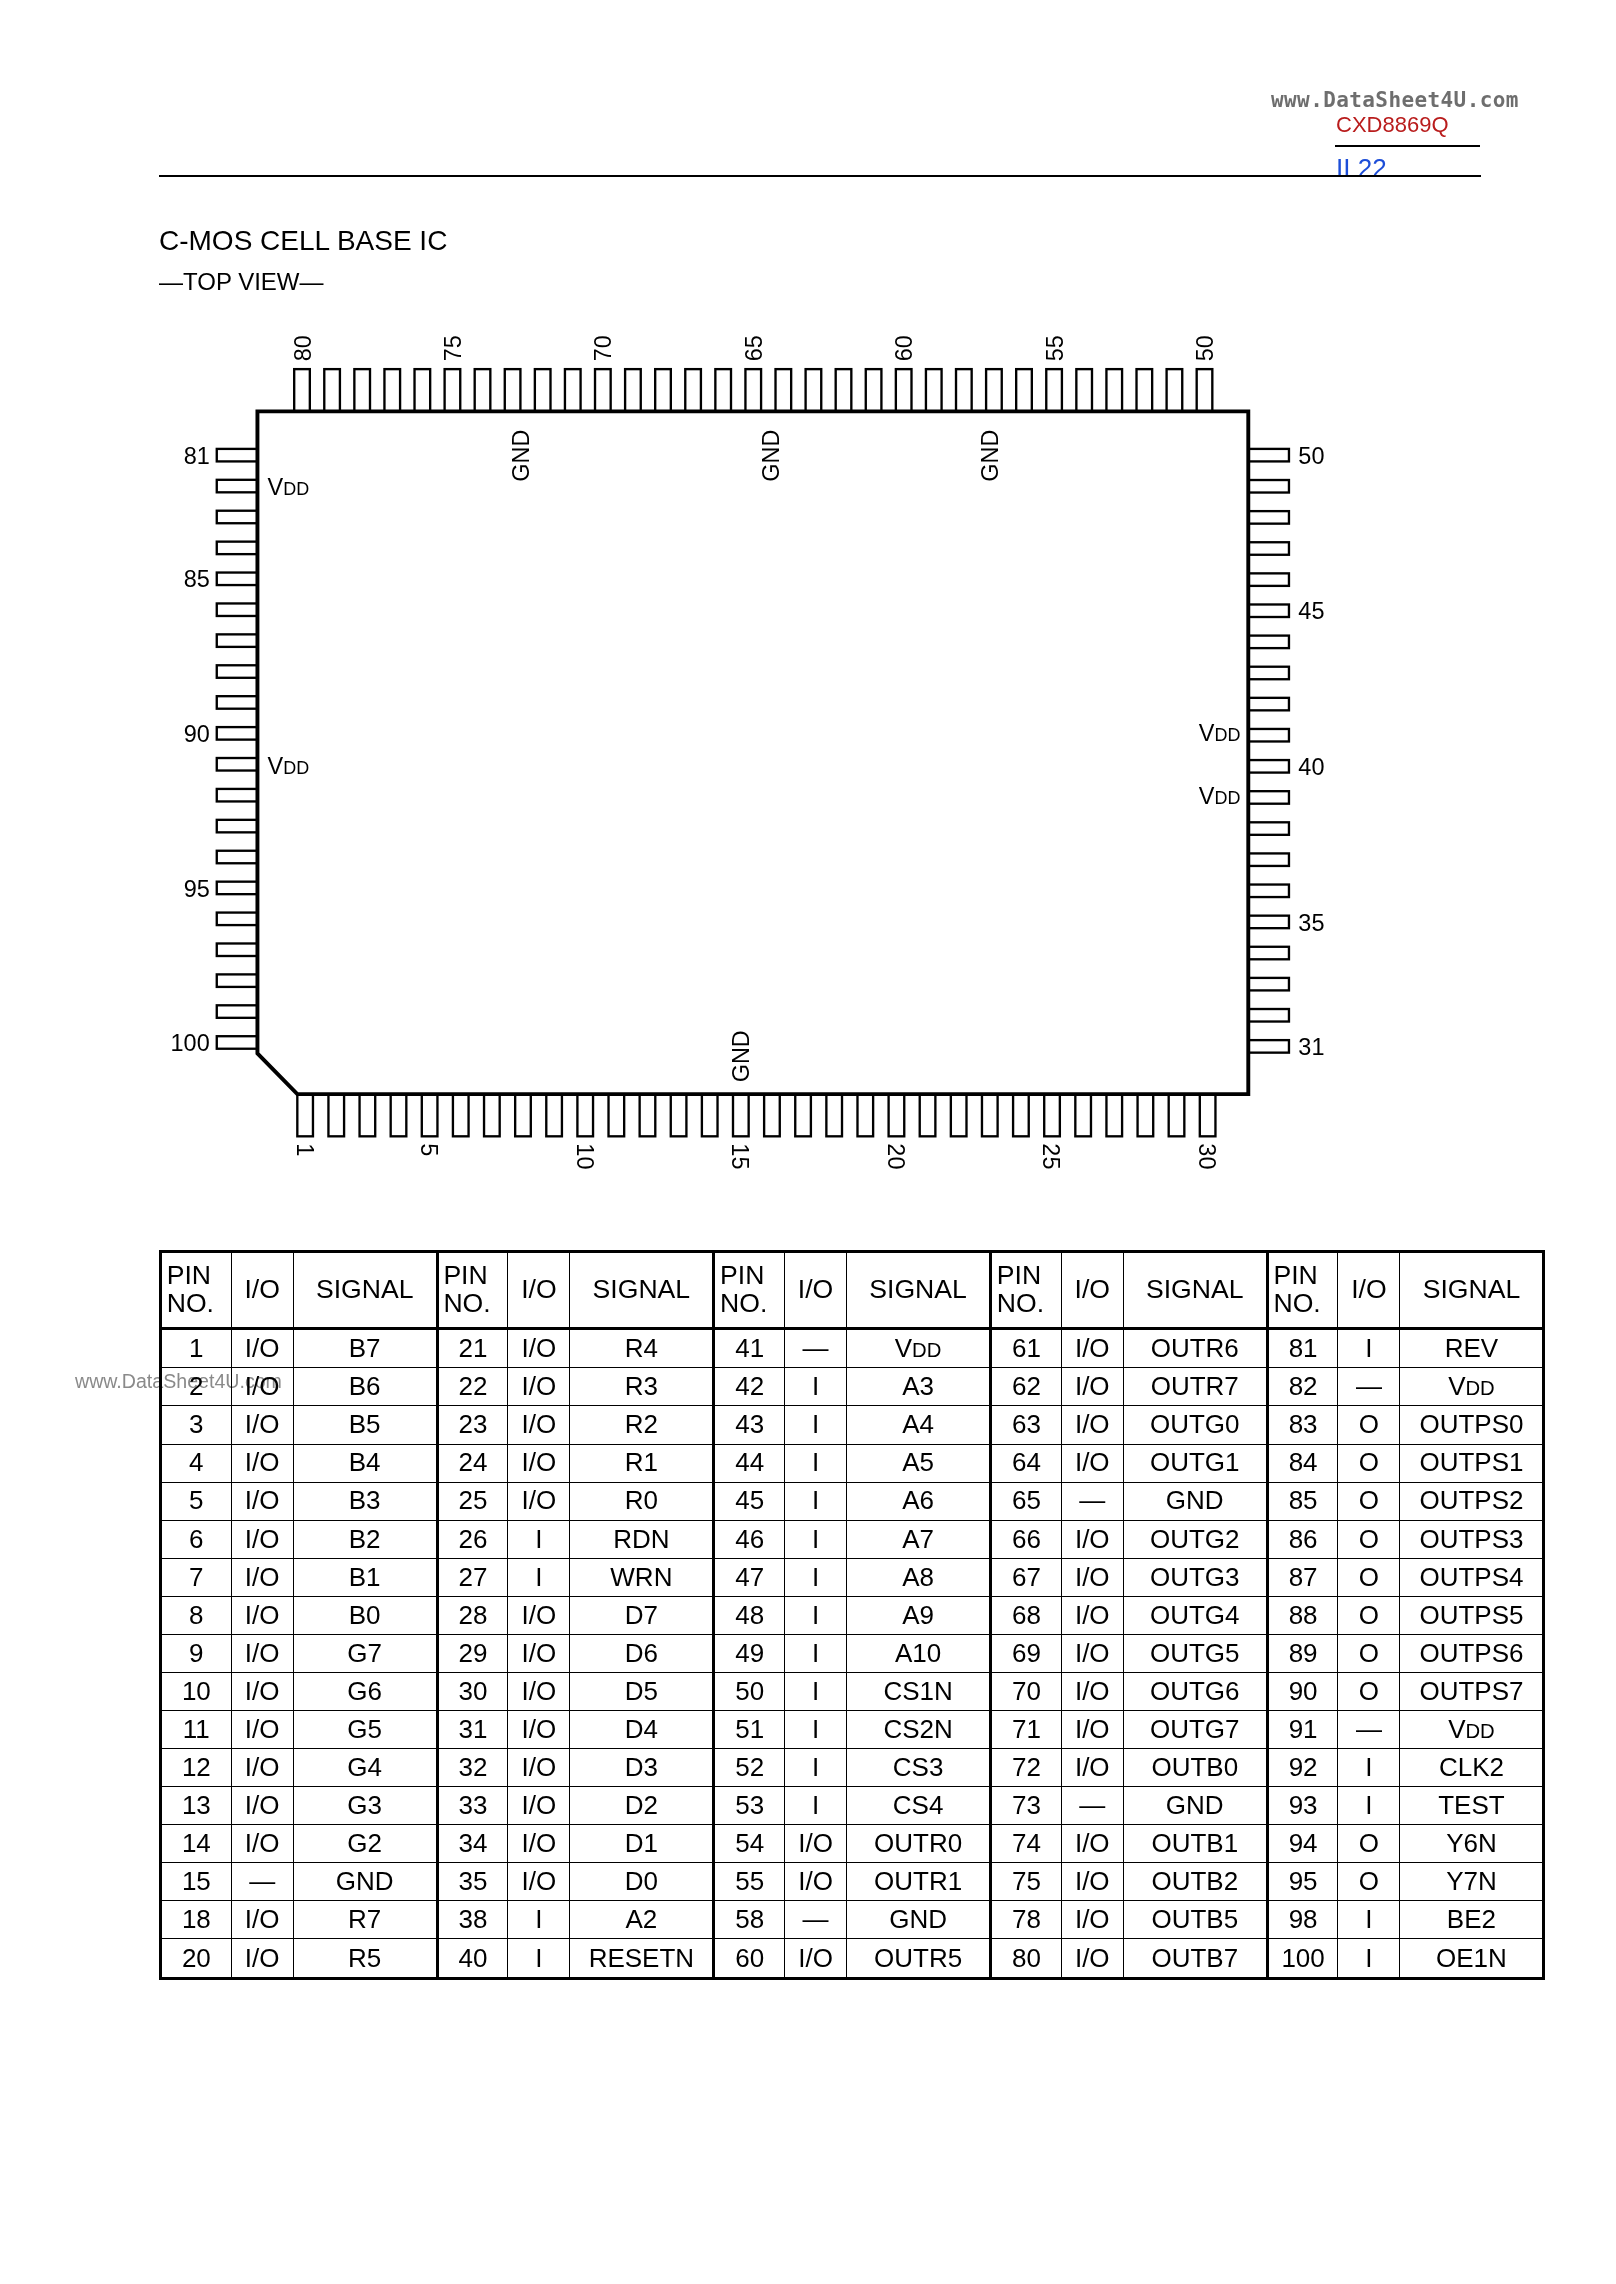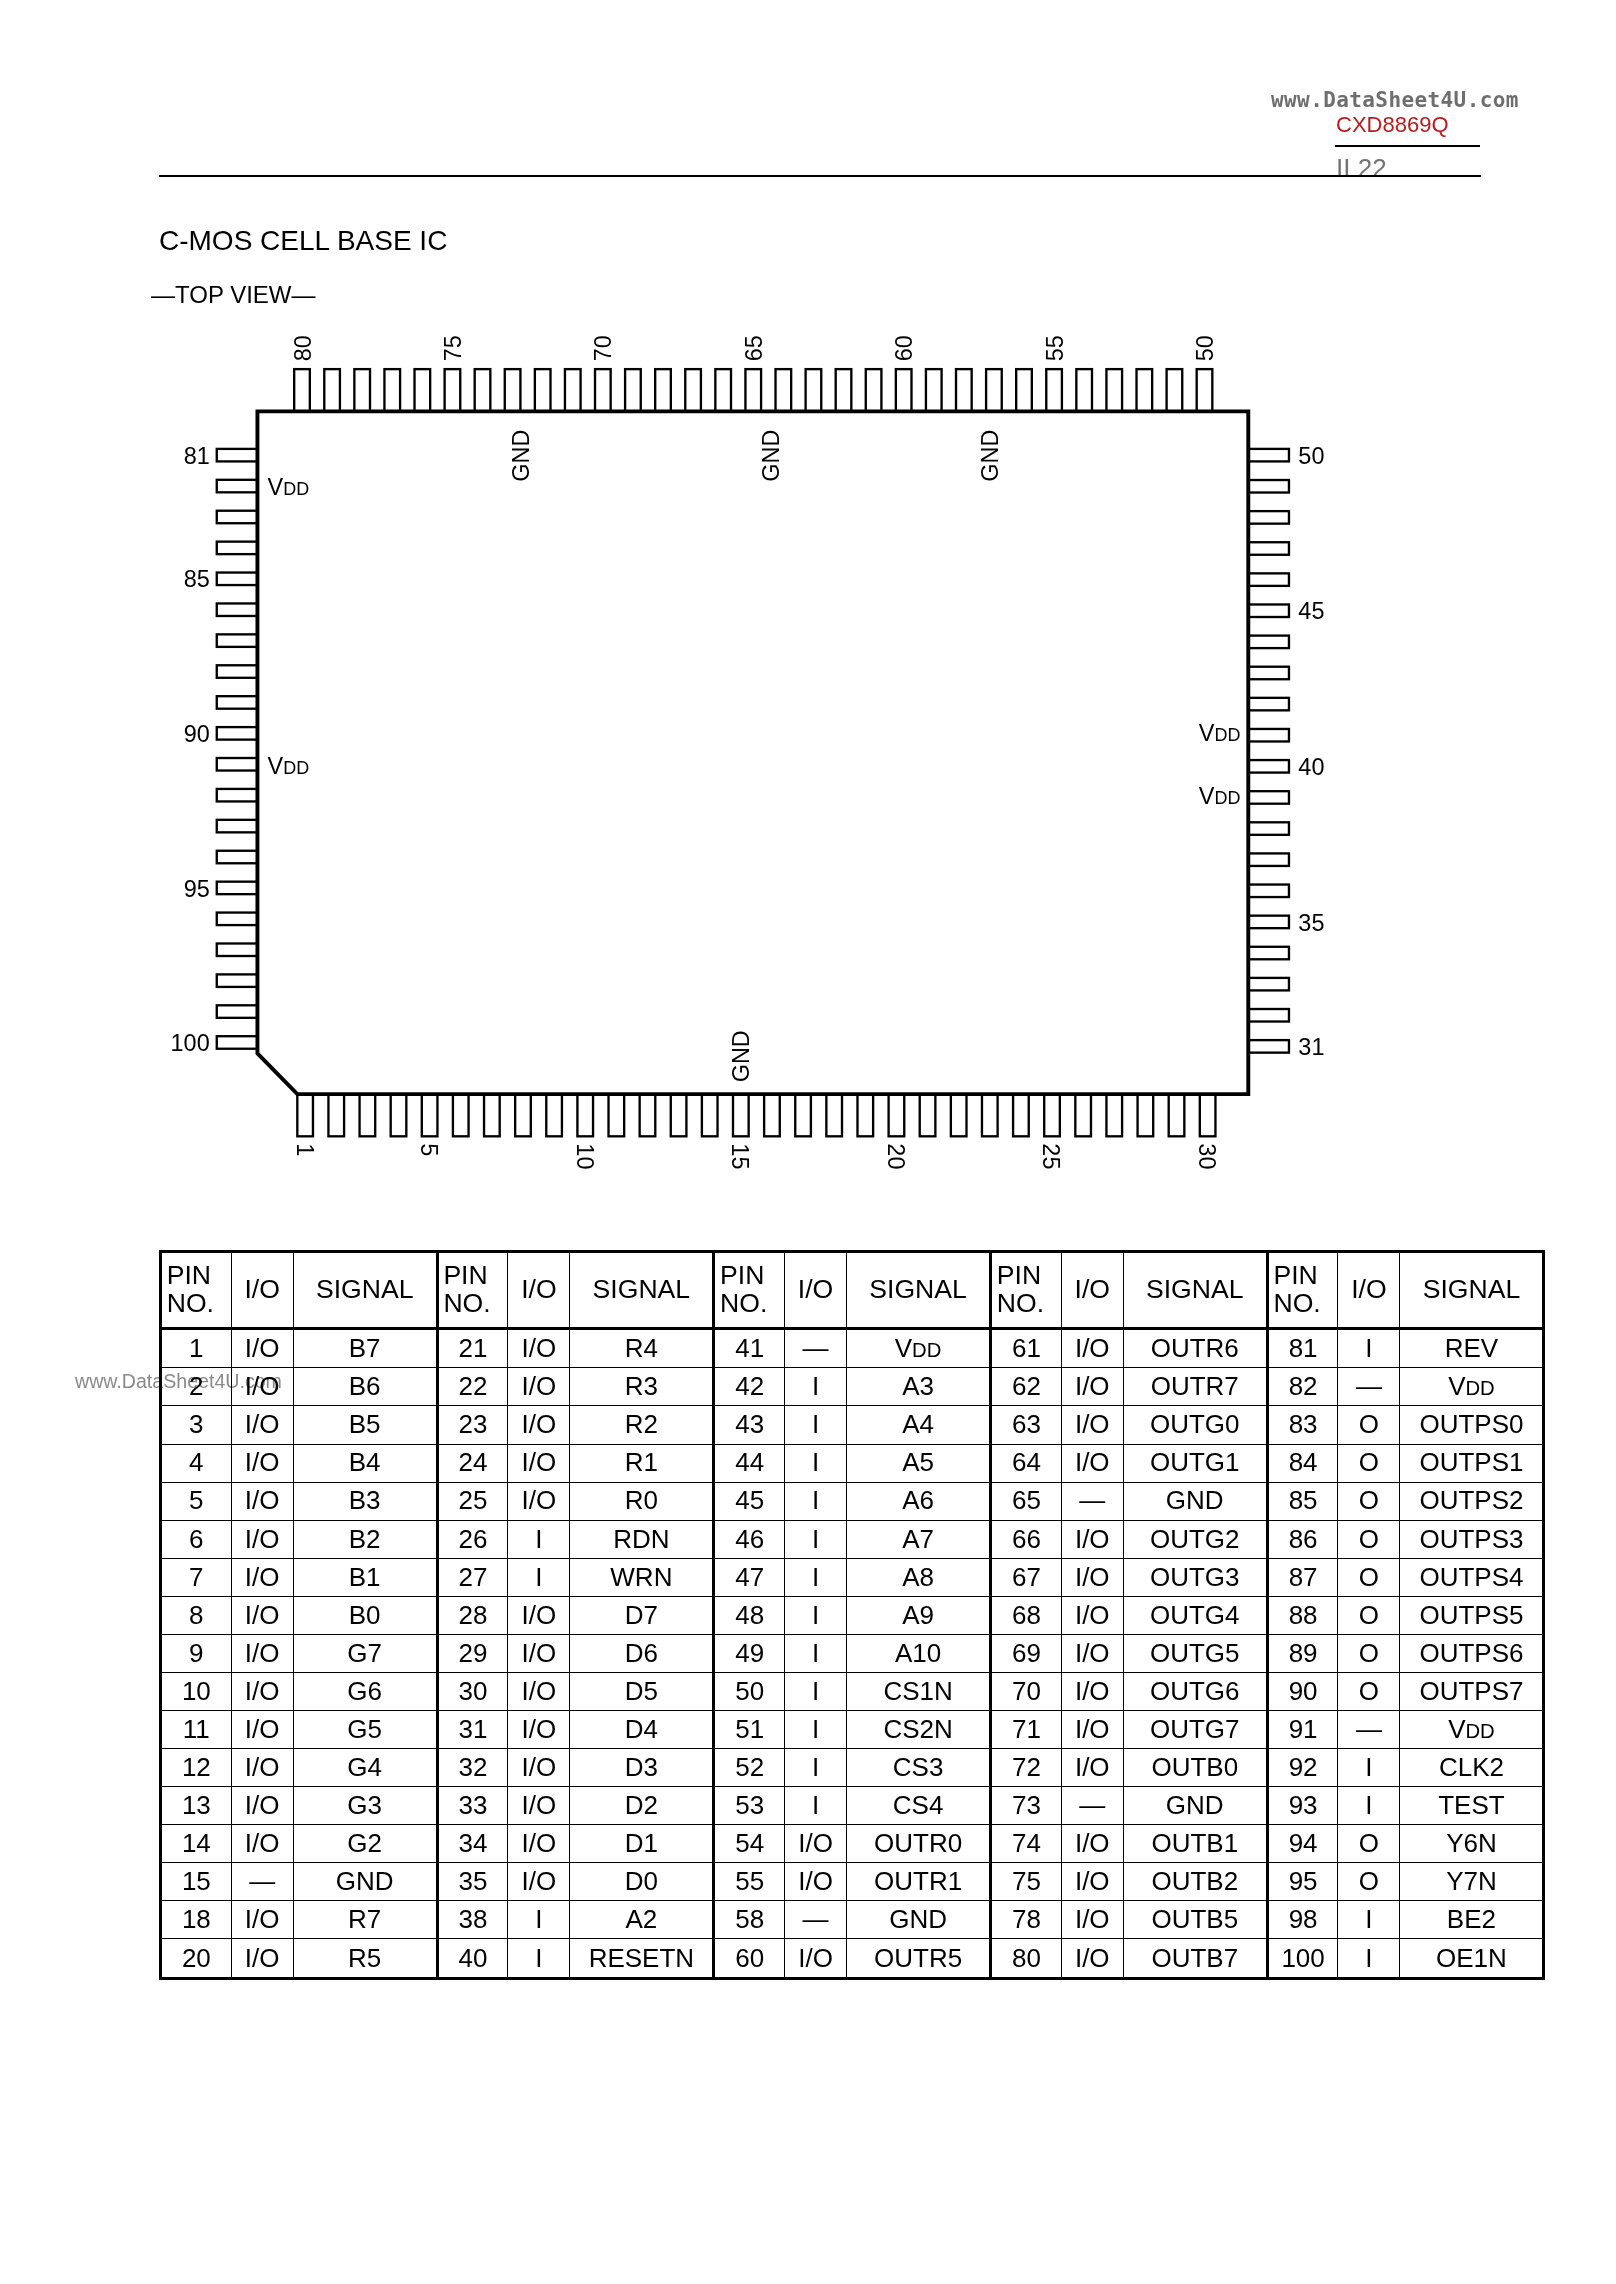--- a/index.html
+++ b/index.html
@@ -3,24 +3,24 @@
 <meta charset="utf-8">
 <style>
   html, body { margin: 0; padding: 0; background: #ffffff; }
   body { width: 1616px; height: 2284px; position: relative; overflow: hidden;
          font-family: "Liberation Sans", "DejaVu Sans", sans-serif; color: #000; }
   .abs { position: absolute; }
   .wm-top { left: 1271px; top: 88px; font-size: 21px; font-weight: bold; color: #6e6e6e;
             letter-spacing: 0.4px; font-family: "DejaVu Sans Mono", monospace; }
   .part { left: 1336px; top: 112px; font-size: 22px; color: #b91c1c; }
   .part-rule { left: 1335px; top: 145px; width: 145px; height: 2.3px; background: #000; }
-  .rev { left: 1336px; top: 153px; font-size: 26px; color: #737373; }
+  .rev { left: 1336px; top: 153px; font-size: 26px; color: #1d4ed8; }
   .main-rule { left: 159px; top: 175px; width: 1322px; height: 2.3px; background: #000; }
   .title { left: 159px; top: 225px; font-size: 28px; }
-  .subtitle { left: 151px; top: 268px; font-size: 24px; margin-top: 13px; }
+  .subtitle { left: 159px; top: 268px; font-size: 24px; }
   svg.ic { position: absolute; left: 0; top: 0; }
   .wm-mid { left: 75px; top: 1370px; font-size: 19.6px; color: #8a8a8a; }
   table.pins { position: absolute; left: 159px; top: 1250px; width: 1322px; height: 730px;
                border-collapse: collapse; border: 3.9px solid #000; table-layout: fixed; }
   table.pins th, table.pins td { border: 1.6px solid #000; text-align: center;
                font-weight: normal; font-size: 26px; padding: 0; line-height: 1.05; }
   table.pins th { font-size: 26.6px; border-bottom: 3.9px solid #000; height: 74px; }
   table.pins th.pn { text-align: left; padding-left: 4.7px; }
   table.pins td.grp, table.pins th.grp { border-left: 3.1px solid #000; }
   .vsub { font-size: 0.78em; }

